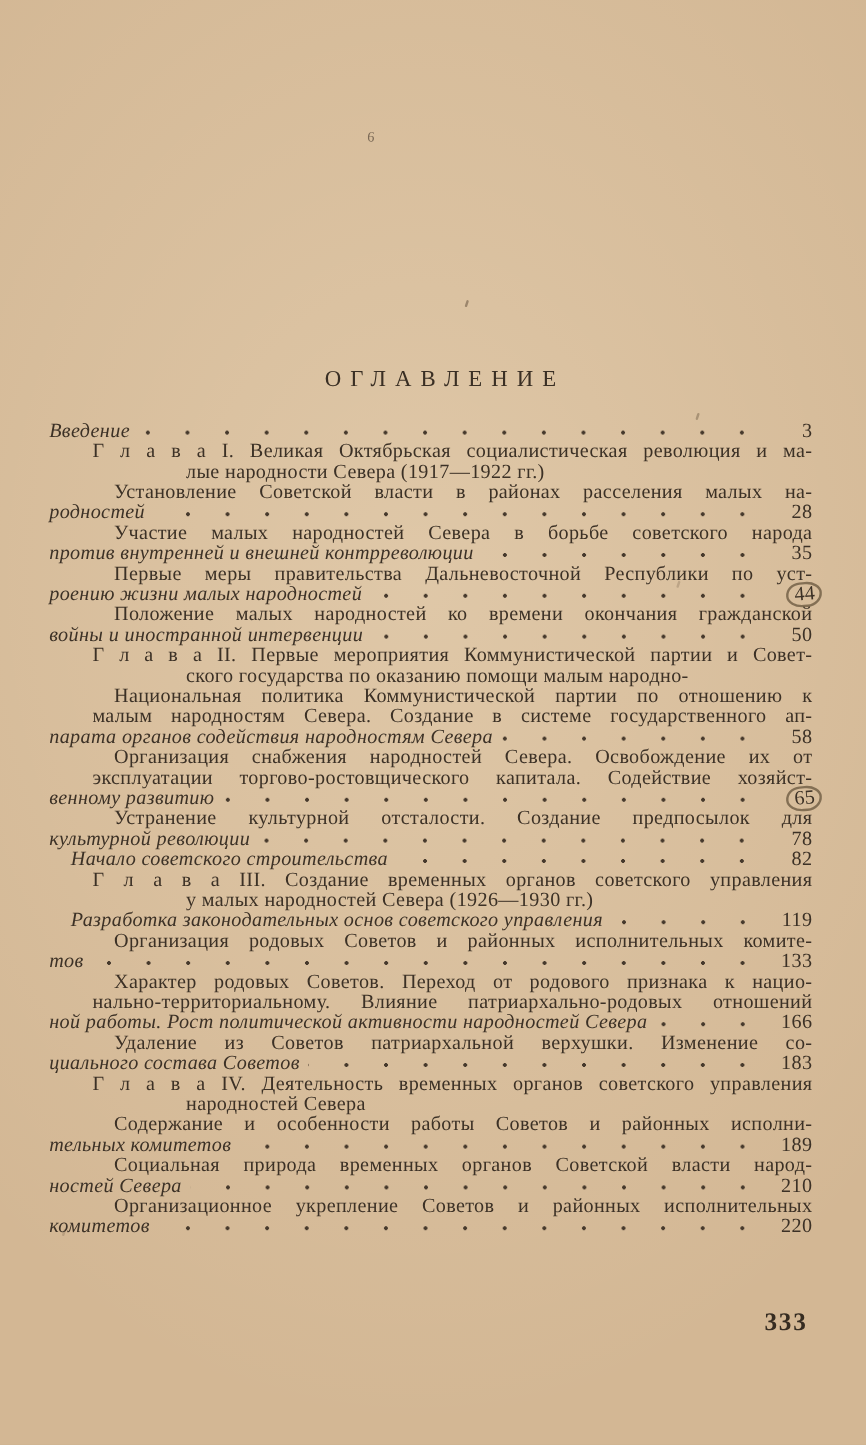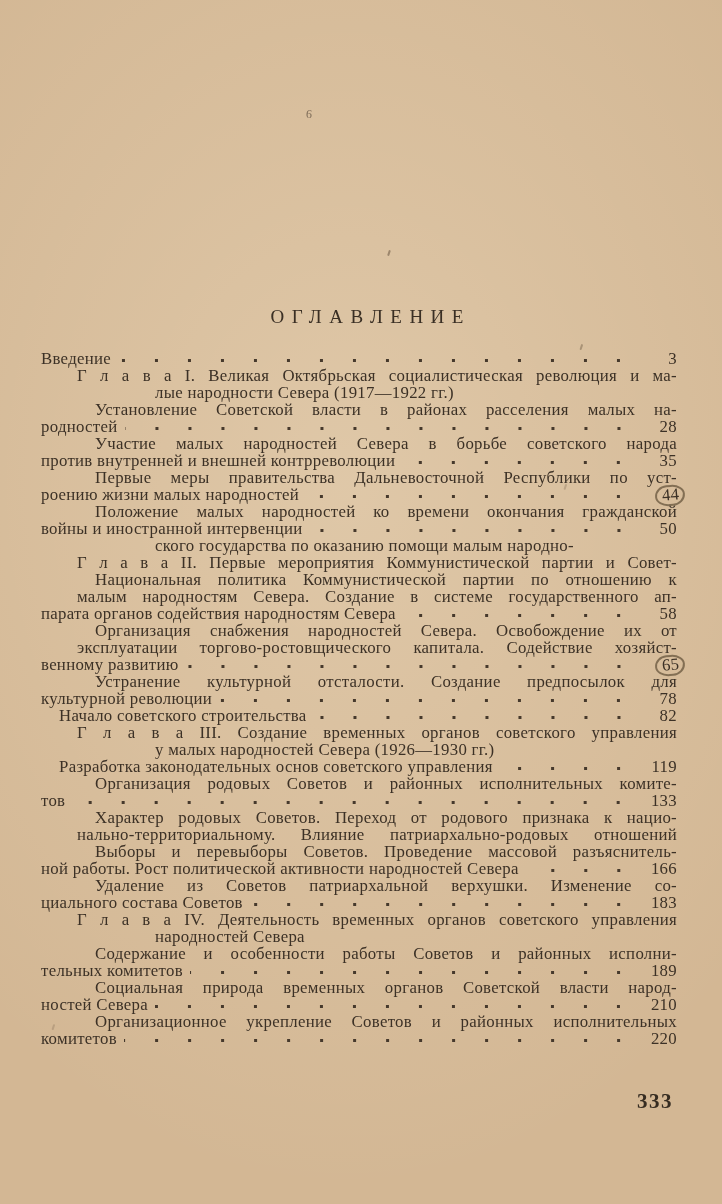--- a/index.html
+++ b/index.html
@@ -20,21 +20,21 @@
     position:absolute; top:306px; left:12px; right:0; margin:0;
     text-align:center; font-size:19px; font-weight:normal;
     letter-spacing:7.5px; text-indent:7.5px; color:#3a2f24;
   }
   .toc {
     position:absolute; left:41px; top:350px; width:636px;
     font-size:16.8px; line-height:17px; letter-spacing:.3px;
   }
   .toc > div { height:17px; }
   .ln { display:flex; align-items:baseline; white-space:nowrap; }
-  .lt { flex:0 0 auto; }
+  .lt { flex:0 0 auto;font-style:italic; }
   .leader {
     flex:1 1 auto; align-self:stretch; margin:0 4px 0 7px; min-width:6px;
     background-image:radial-gradient(circle, #46392c 1.5px, rgba(70,57,44,0) 1.8px);
     background-size:33px 5px; background-repeat:repeat-x;
     background-position:right 4px bottom 4.5px;
   }
   .pg { flex:0 0 auto; min-width:34px; text-align:right; }
   .tx { white-space:nowrap;margin-left:36px; }
   .jl { text-align:justify; text-align-last:justify; white-space:normal; }
   .ind-p { padding-left:18px; }
@@ -95,22 +95,22 @@
         <span class="lt">роению жизни малых народностей</span>
         <span class="leader"></span>
         <span class="pg"><span class="circ">44</span></span>
       </div>
       <div class="tx jl ind-p">Положение малых народностей ко времени окончания гражданской</div>
       <div class="ln">
         <span class="lt">войны и иностранной интервенции</span>
         <span class="leader"></span>
         <span class="pg">50</span>
       </div>
+      <div class="tx jl">Г л а в а  II. Первые мероприятия Коммунистической партии и Совет-</div>
       <div class="tx ind-c">ского государства по оказанию помощи малым народно-</div>
-      <div class="tx jl">Г л а в а  II. Первые мероприятия Коммунистической партии и Совет-</div>
       <div class="tx jl ind-p">Национальная политика Коммунистической партии по отношению к</div>
       <div class="tx jl">малым народностям Севера. Создание в системе государственного ап-</div>
       <div class="ln">
         <span class="lt">парата органов содействия народностям Севера</span>
         <span class="leader"></span>
         <span class="pg">58</span>
       </div>
       <div class="tx jl ind-p">Организация снабжения народностей Севера. Освобождение их от</div>
       <div class="tx jl">эксплуатации торгово-ростовщического капитала. Содействие хозяйст-</div>
       <div class="ln">
@@ -137,21 +137,20 @@
         <span class="pg">119</span>
       </div>
       <div class="tx jl ind-p">Организация родовых Советов и районных исполнительных комите-</div>
       <div class="ln">
         <span class="lt">тов</span>
         <span class="leader"></span>
         <span class="pg">133</span>
       </div>
       <div class="tx jl ind-p">Характер родовых Советов. Переход от родового признака к нацио-</div>
       <div class="tx jl">нально-территориальному. Влияние патриархально-родовых отношений</div>
-      <div class="tx jl ind-p">Выборы и перевыборы Советов. Проведение массовой разъяснитель-</div>
       <div class="ln">
         <span class="lt">ной работы. Рост политической активности народностей Севера</span>
         <span class="leader"></span>
         <span class="pg">166</span>
       </div>
       <div class="tx jl ind-p">Удаление из Советов патриархальной верхушки. Изменение со-</div>
       <div class="ln">
         <span class="lt">циального состава Советов</span>
         <span class="leader"></span>
         <span class="pg">183</span>

